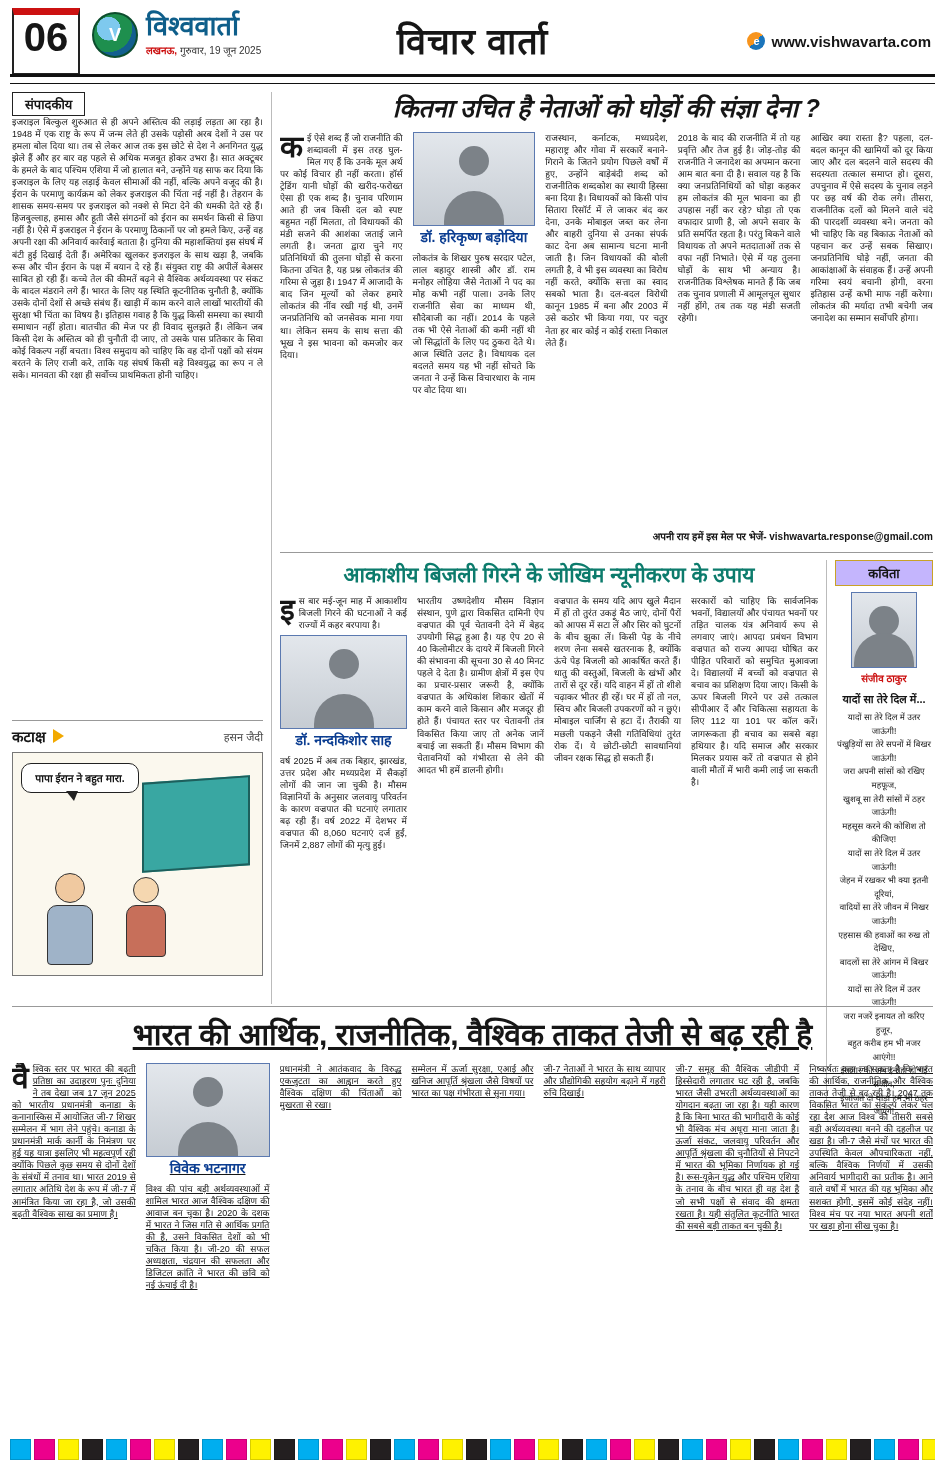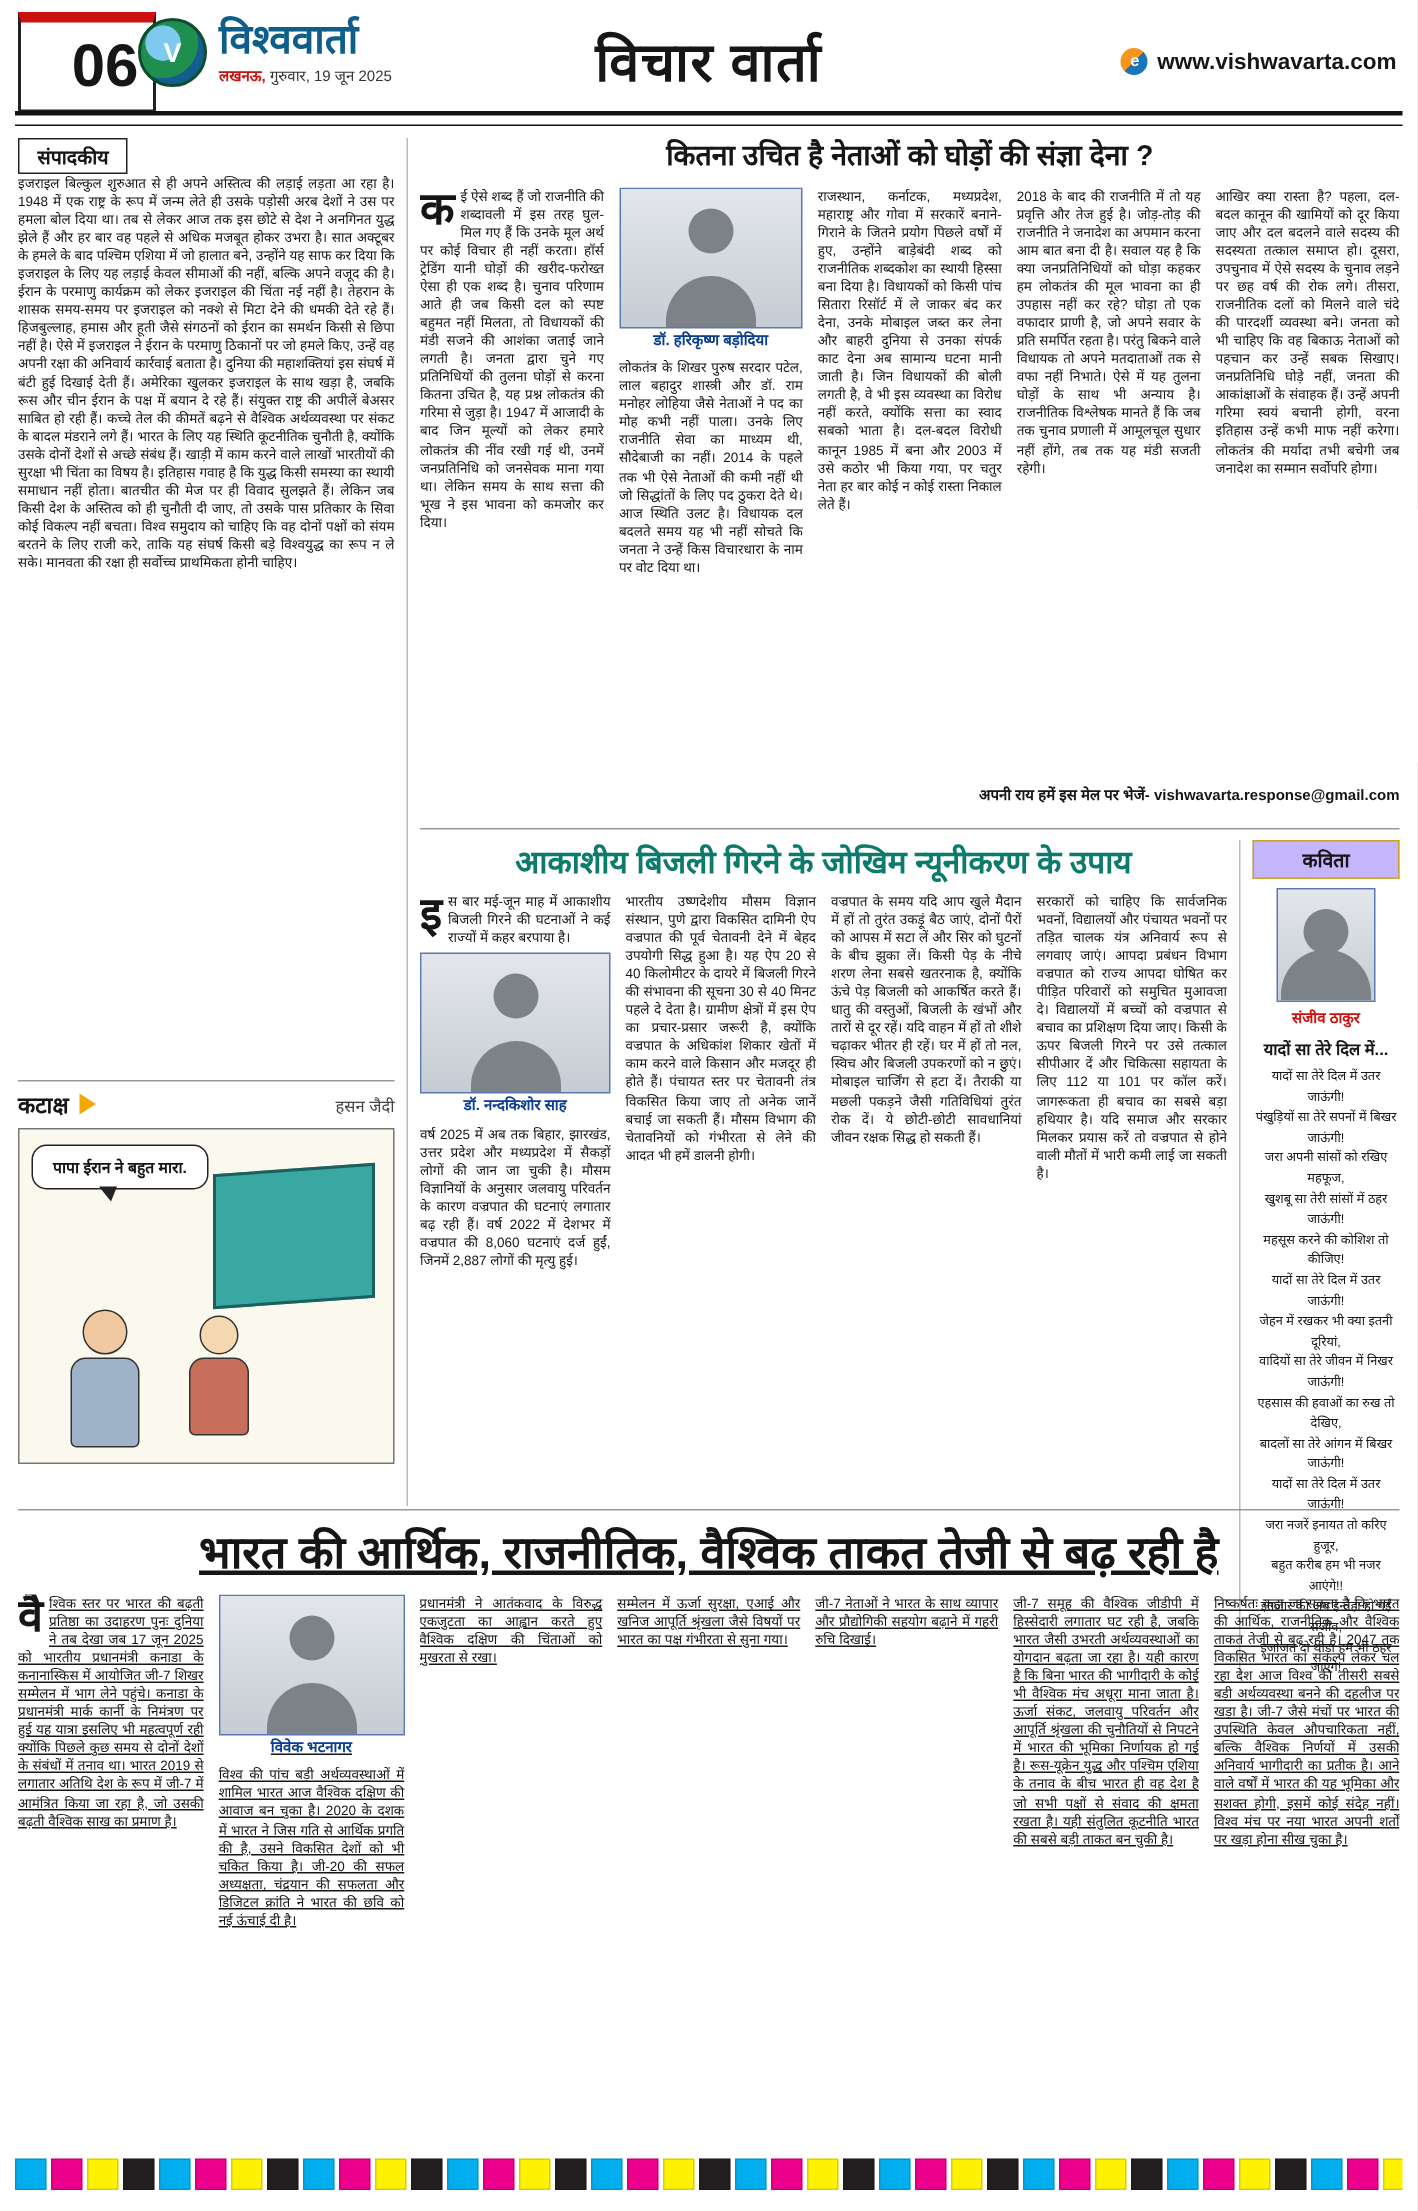--- a/index.html
+++ b/index.html
@@ -1,22 +1,22 @@
 <!DOCTYPE html>
 <html><head>
 <meta charset="utf-8">
 <style>
   html,body{margin:0;padding:0;background:#dedede;}
   .page{position:relative;width:945px;height:1474px;margin:0 auto;background:#fff;
         font-family:"Liberation Sans","DejaVu Sans",sans-serif;color:#161616;overflow:hidden;}
 
   
   .pagebox{position:absolute;left:12px;top:8px;width:64px;height:58px;border:2px solid #222;
-           border-top:7px solid #cc1111;display:flex;align-items:center;justify-content:center;
-           font-size:40px;font-weight:bold;padding-left:24px;}
+           border-top:7px solid #cc1111;display:flex;justify-content:center;
+           font-size:40px;font-weight:bold;}
   .logo-wrap{position:absolute;left:92px;top:12px;display:flex;align-items:center;gap:8px;}
   .globe{width:42px;height:42px;border-radius:50%;
          background:radial-gradient(circle at 35% 35%,#7ec9ee 0 30%,#1e8f4e 31% 60%,#125f8f 61%);
          border:2px solid #0d4d2e;display:flex;align-items:center;justify-content:center;
          color:#fff;font-weight:bold;font-size:18px;}
   .masthead{font-size:27px;font-weight:800;color:#0e5e8a;line-height:1;}
   .dateline{font-size:10px;margin-top:3px;color:#333;}
   .dateline .city{color:#cc1111;font-weight:bold;}
   .page-title{position:absolute;left:50%;top:16px;transform:translateX(-50%);
               font-size:36px;font-weight:800;letter-spacing:1px;}
@@ -30,21 +30,21 @@
 
   
   .bodytext{font-size:9px;line-height:1.34;text-align:justify;}
   .dropcap{float:left;font-size:30px;line-height:.85;font-weight:bold;padding:2px 4px 0 0;}
   .author-card{margin:0 auto 5px;width:100%;}
   .photo{position:relative;height:92px;background:linear-gradient(#e3e7ec,#c6ccd3);border:1px solid #5b79b0;overflow:hidden;}
   .photo::before{content:"";position:absolute;top:13px;left:50%;transform:translateX(-50%);
                  width:30px;height:30px;border-radius:50%;background:#7c8288;}
   .photo::after{content:"";position:absolute;bottom:0;left:50%;transform:translateX(-50%);
                 width:60px;height:34px;border-radius:30px 30px 0 0;background:#7c8288;}
-  .author-name{font-size:10px;font-weight:bold;color:#0b3d91;text-align:center;margin-top:2px;}
+  .author-name{font-size:14px;font-weight:bold;color:#0b3d91;text-align:center;margin-top:2px;}
 
   
   .left-col{position:absolute;left:12px;top:92px;width:260px;height:912px;
             border-right:1px solid #bbb;padding-right:8px;box-sizing:border-box;}
   .section-label{display:inline-block;border:1.5px solid #222;padding:2px 12px;
                  font-weight:bold;font-size:13px;}
   .edit-heading{text-align:center;font-size:17px;font-weight:800;margin:4px 0 6px;}
   .edit-body{height:596px;overflow:hidden;}
   .satire-head{margin-top:8px;border-top:1px solid #999;padding-top:5px;
                display:flex;align-items:center;gap:7px;}
@@ -63,21 +63,21 @@
          border:2px solid #1d5f5c;transform:skewY(-4deg);}
   .fig{position:absolute;bottom:10px;width:46px;height:92px;}
   .fig .head{width:28px;height:28px;border-radius:50%;background:#f0c9a0;border:1.5px solid #333;margin:0 auto;}
   .fig .torso{width:44px;height:58px;border-radius:10px 10px 4px 4px;border:1.5px solid #333;margin:2px auto 0;}
   .fig1{left:34px;} .fig1 .torso{background:#9fb3c8;}
   .fig2{left:110px;bottom:6px;} .fig2 .head{width:24px;height:24px;background:#f5d7b0;}
   .fig2 .torso{background:#c76f5a;width:38px;height:50px;}
 
   
   .article1{position:absolute;left:280px;top:92px;width:653px;}
-  .a1-headline{text-align:center;font-size:19px;font-weight:800;line-height:1.15;margin:2px 0 9px;}
+  .a1-headline{text-align:center;font-size:25px;font-weight:800;line-height:1.15;margin:2px 0 9px;font-style:italic;}
   .a-cols{display:flex;gap:10px;overflow:hidden;}
   .a1 .a-cols{height:392px;}
   .col{flex:1;min-width:0;}
   .feedback{text-align:right;font-size:10px;font-weight:bold;margin-top:5px;}
   .hdiv1{position:absolute;left:280px;right:12px;top:552px;border-top:1px solid #999;}
 
   
   .article2{position:absolute;left:280px;top:560px;width:538px;}
   .a2-headline{color:#0c7b6c;text-align:center;font-size:21px;font-weight:800;margin:0 0 7px;}
   .a2 .a-cols{height:398px;}

